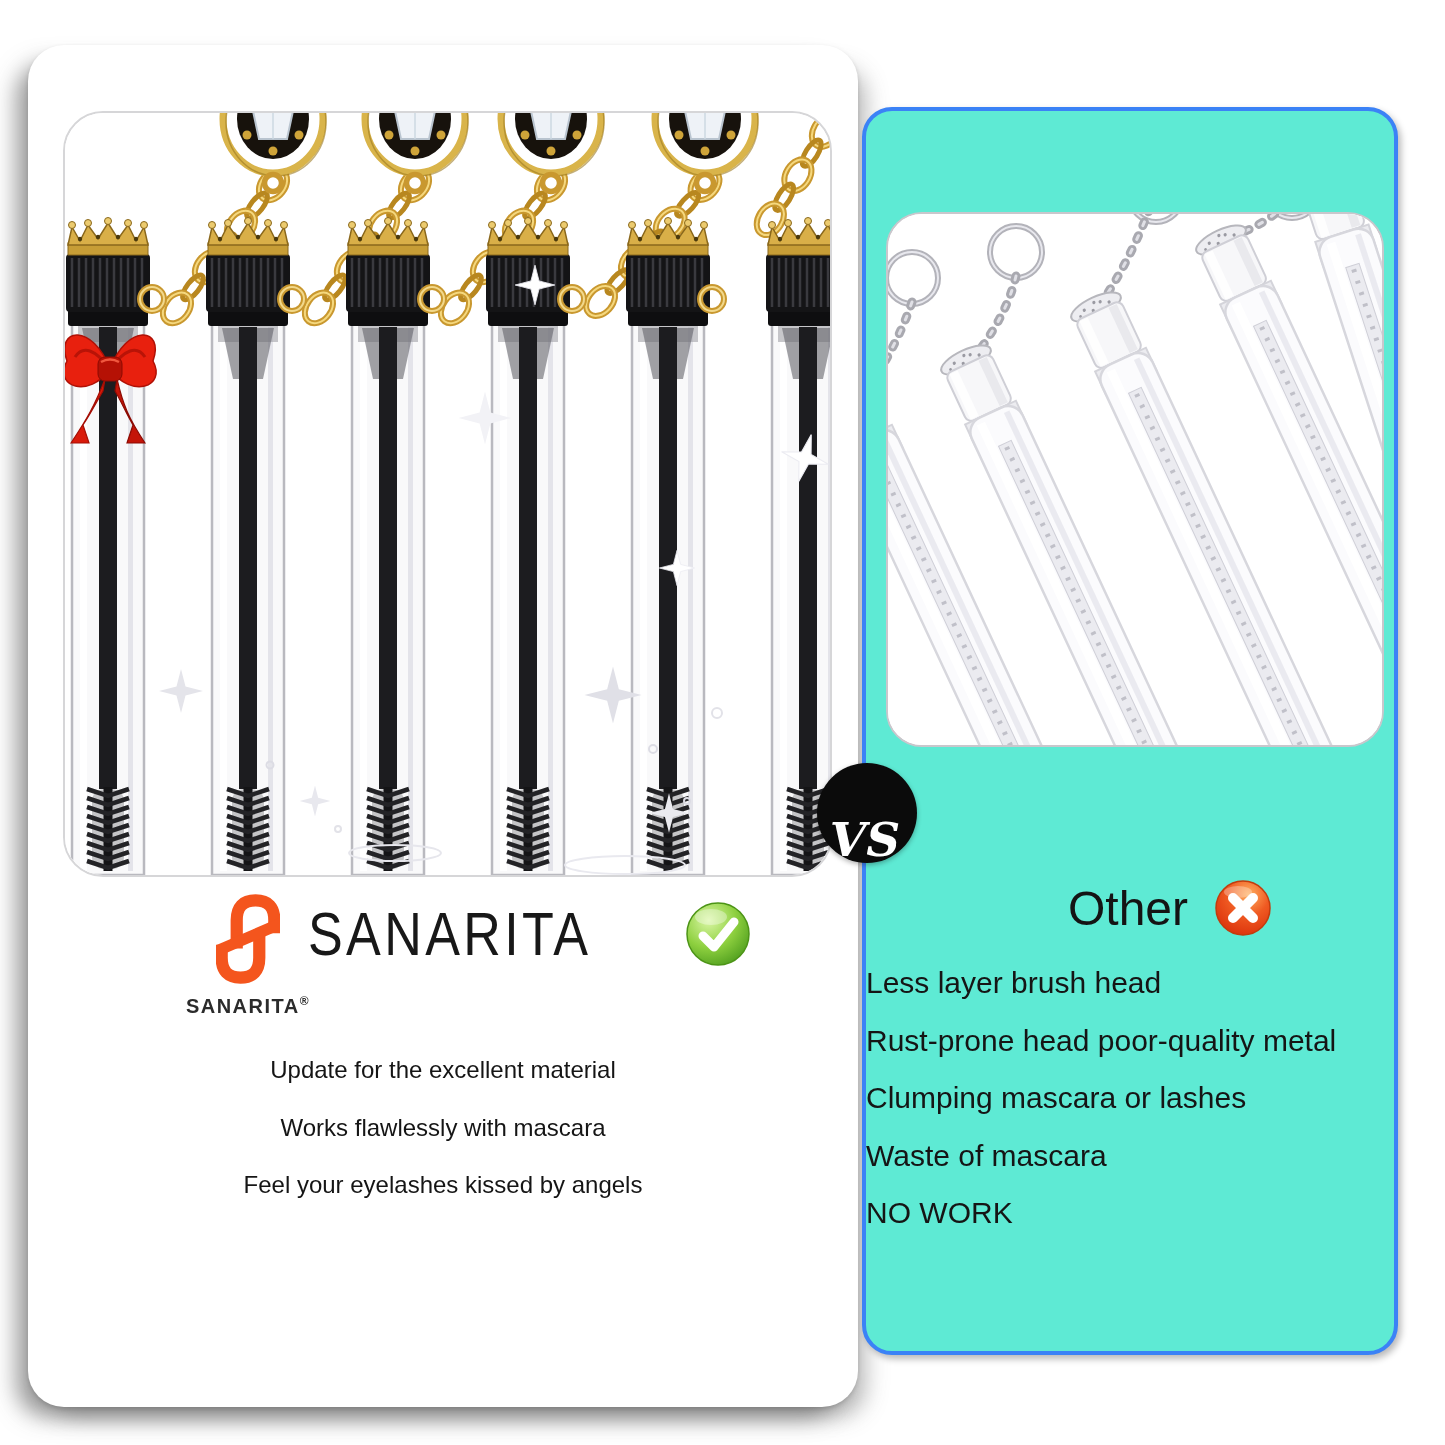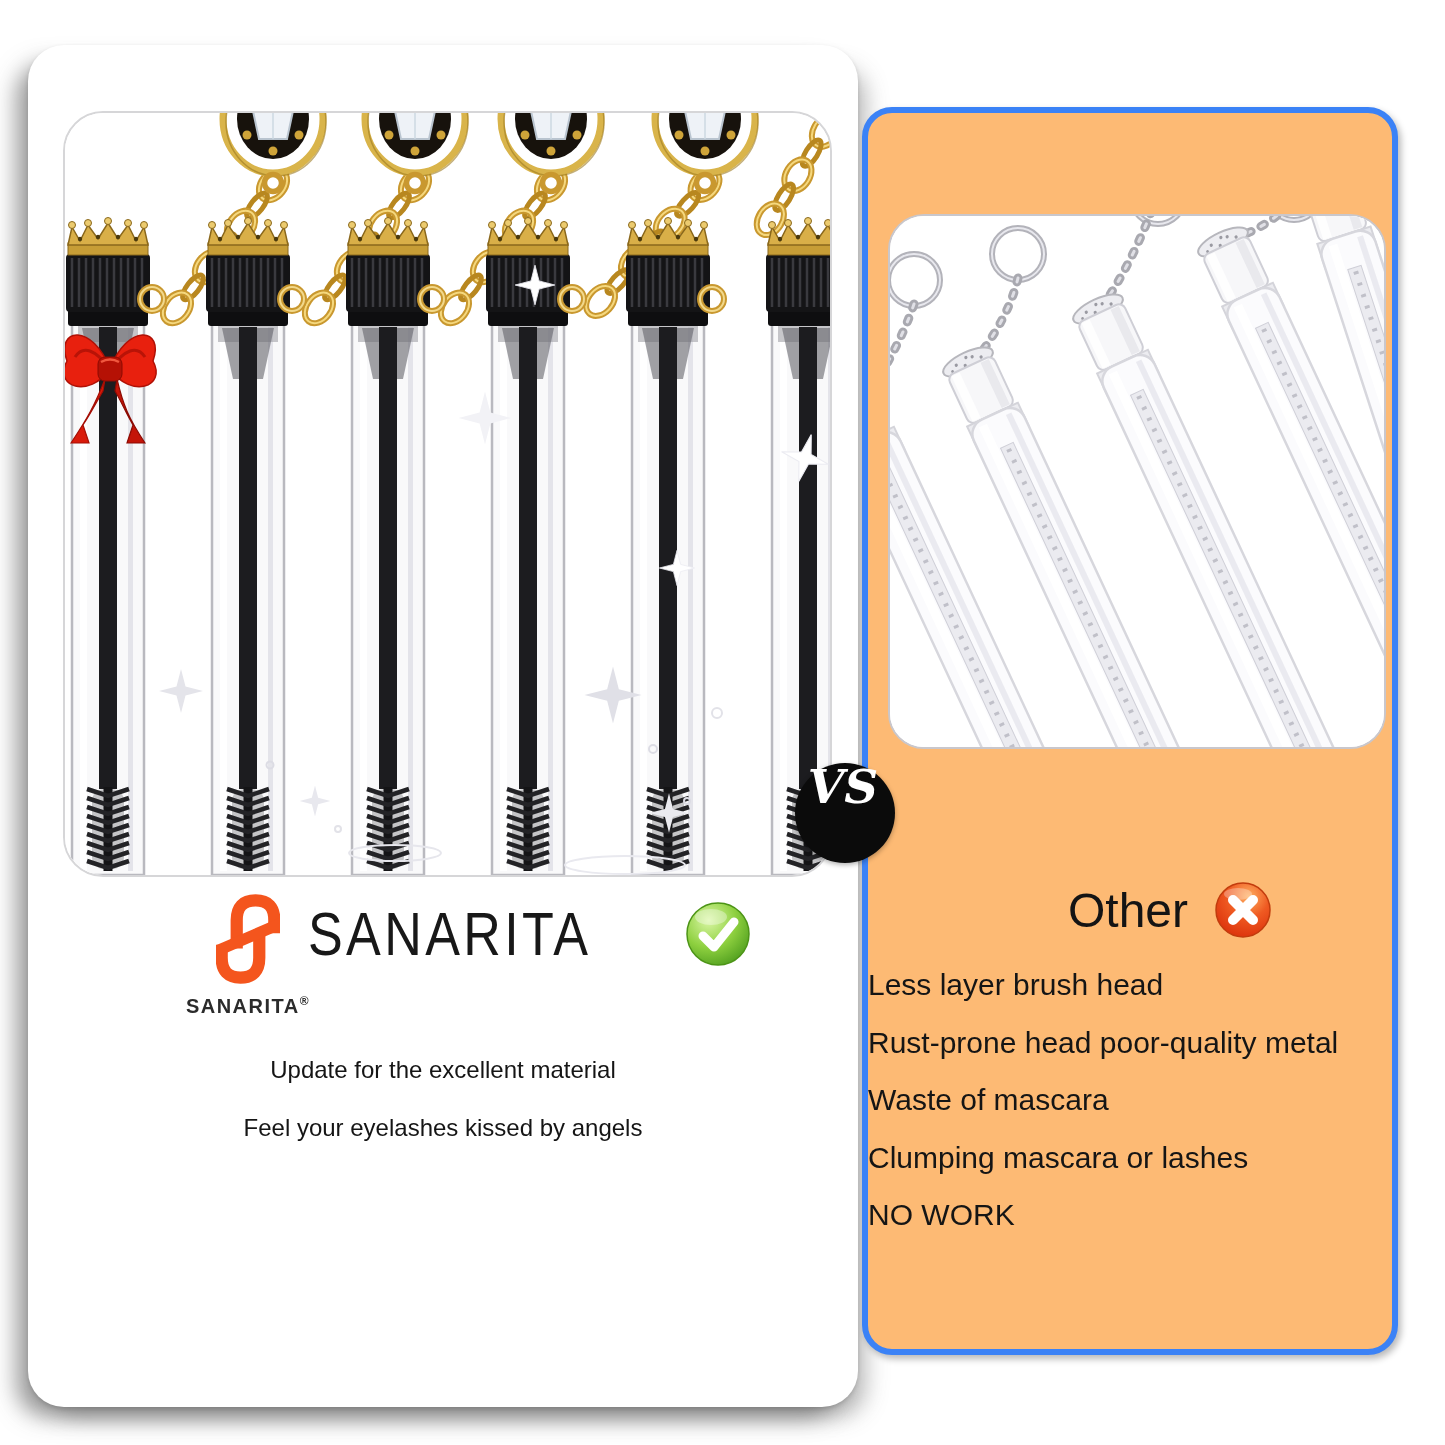--- a/index.html
+++ b/index.html
@@ -30,39 +30,39 @@
   .brand-heading-row{position:absolute;left:280px;top:853px;display:flex;align-items:center;gap:40px;}
   .brand-heading{
     display:inline-block;font-size:62px;font-weight:400;letter-spacing:4px;color:#181818;
     transform:scaleX(.84);transform-origin:left center;white-space:nowrap;
   }
   .feature-list{position:absolute;left:0;top:996px;width:100%;text-align:center;}
   .feature-list div{font-size:24px;line-height:57.5px;color:#151515;}
   
   .other-card{
     position:absolute;left:862px;top:107px;width:536px;height:1248px;
-    background:#fdba74;border:6px solid #3b82f6;border-radius:30px;box-sizing:border-box;
+    background:#5eead4;border:4px solid #3b82f6;border-radius:30px;box-sizing:border-box;
     box-shadow:3px 4px 7px rgba(0,0,0,.28);
   }
   .other-photo{
     position:absolute;left:20px;top:101px;width:494px;height:531px;
     background:#ffffff;border:2px solid #c9c7cc;border-radius:36px;overflow:hidden;
   }
   .other-photo svg{display:block;}
   .other-heading-row{
     position:absolute;left:0;top:768px;width:100%;box-sizing:border-box;padding-left:80px;
     display:flex;justify-content:center;align-items:center;gap:26px;
   }
   .other-heading{font-size:48px;color:#141414;}
   .drawback-list{position:absolute;left:0;top:843px;width:100%;text-align:left;}
   .drawback-list div{font-size:30px;line-height:57.5px;color:#151515;}
   
   .vs-badge{
-    position:absolute;left:795px;top:763px;width:100px;height:100px;border-radius:50%;
-    background:#0b0b0b;display:flex;align-items:flex-start;justify-content:center;z-index:5;
+    position:absolute;left:817px;top:763px;width:100px;height:100px;border-radius:50%;
+    background:#0b0b0b;display:flex;align-items:flex-end;justify-content:center;z-index:5;
     box-shadow:0 2px 5px rgba(0,0,0,.3);
   }
   .vs-badge span{
     font-family:"DejaVu Serif", serif;font-style:italic;font-weight:700;
     font-size:47px;color:#ffffff;line-height:1;padding-right:4px;
   }
 </style>
 </head>
 <body>
 
@@ -205,20 +205,21 @@
         </radialGradient>
       </defs>
       <circle cx="33" cy="33" r="31" fill="url(#gck)" stroke="#4c9416" stroke-width="1.5"></circle>
       <ellipse cx="26" cy="16" rx="16" ry="8" fill="#ffffff" opacity="0.35"></ellipse>
       <path d="M18 35 L29 46 L49 21" stroke="#ffffff" stroke-width="9" fill="none" stroke-linecap="round" stroke-linejoin="round"></path>
     </svg>
   </div>
 
   <div class="feature-list">
     <div>Update for the excellent material</div>
+    <div>Works flawlessly with mascara</div>
     <div>Feel your eyelashes kissed by angels</div>
   </div>
 </div>
 
 <div class="other-card">
 
   <div class="other-photo">
     <svg width="494" height="531" viewBox="0 0 494 531" xmlns="http://www.w3.org/2000/svg">
       <defs>
         <g id="s2-tube">
@@ -283,21 +284,21 @@
       </defs>
       <circle cx="29" cy="29" r="27" fill="url(#rcx)" stroke="#c23c0d" stroke-width="1.5"></circle>
       <ellipse cx="24" cy="13" rx="14" ry="6" fill="#ffffff" opacity="0.3"></ellipse>
       <path d="M19 19 L39 39 M39 19 L19 39" stroke="#ffffff" stroke-width="10" stroke-linecap="round"></path>
     </svg>
   </div>
 
   <div class="drawback-list">
     <div>Less layer brush head</div>
     <div>Rust-prone head poor-quality metal</div>
+    <div>Clumping mascara or lashes</div>
     <div>Waste of mascara</div>
-    <div>Clumping mascara or lashes</div>
     <div>NO WORK</div>
   </div>
 </div>
 
 <div class="vs-badge">
   <span>VS</span>
 </div>
 
 </body></html>

